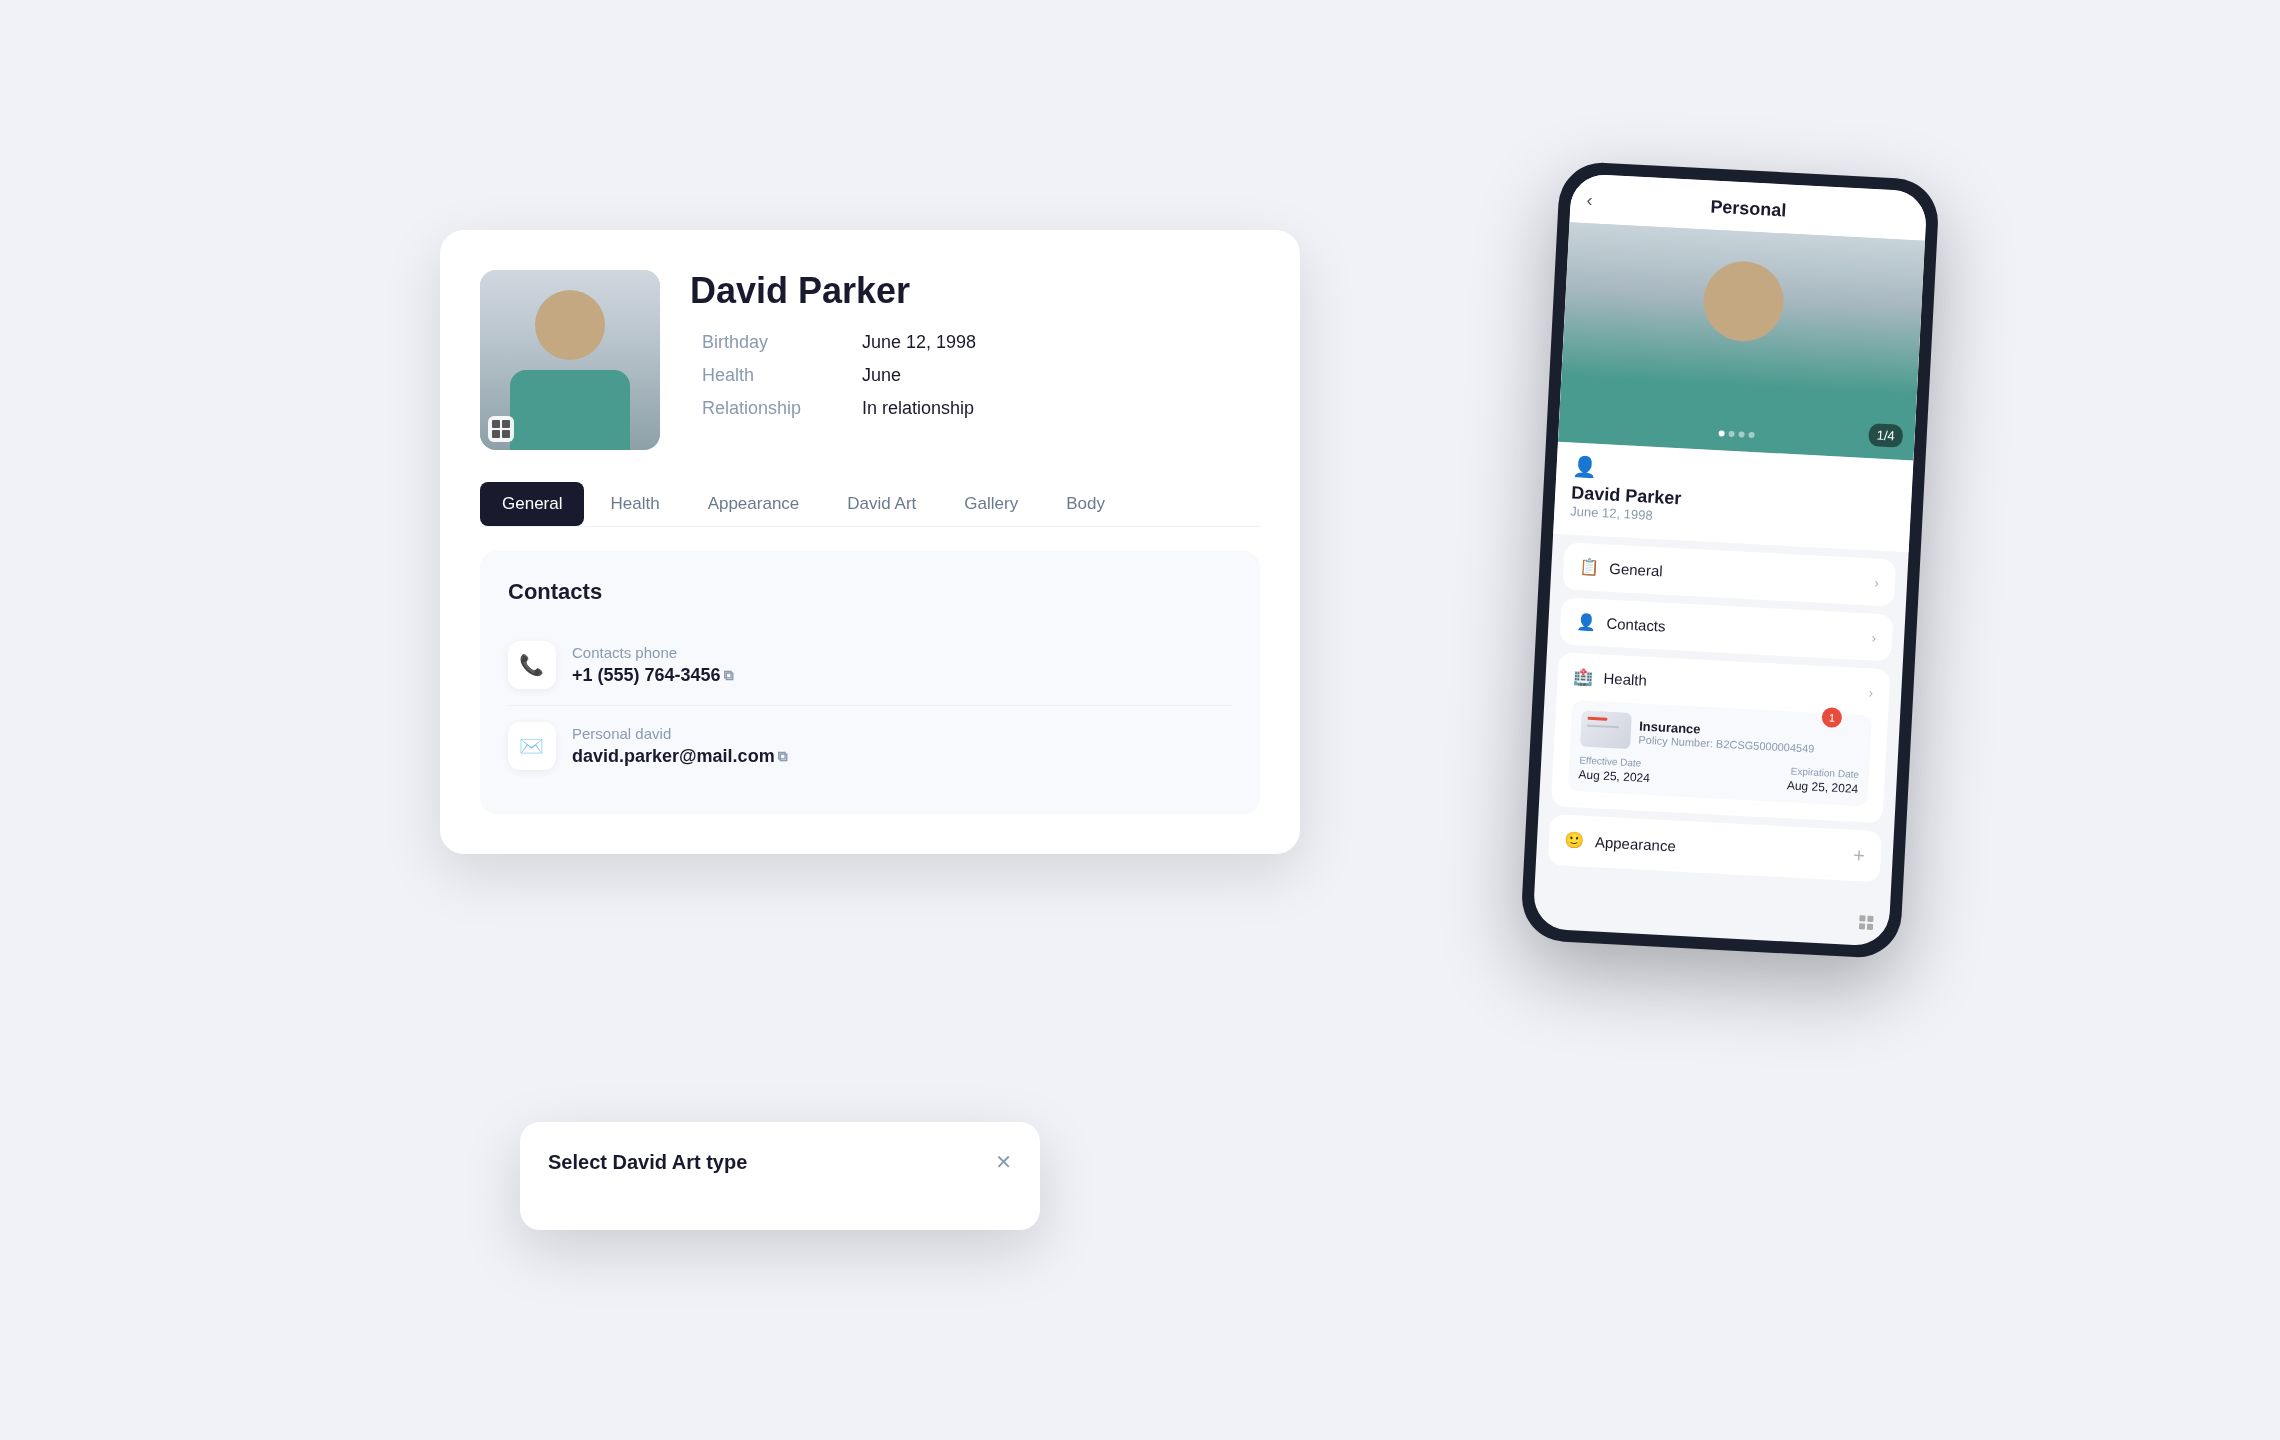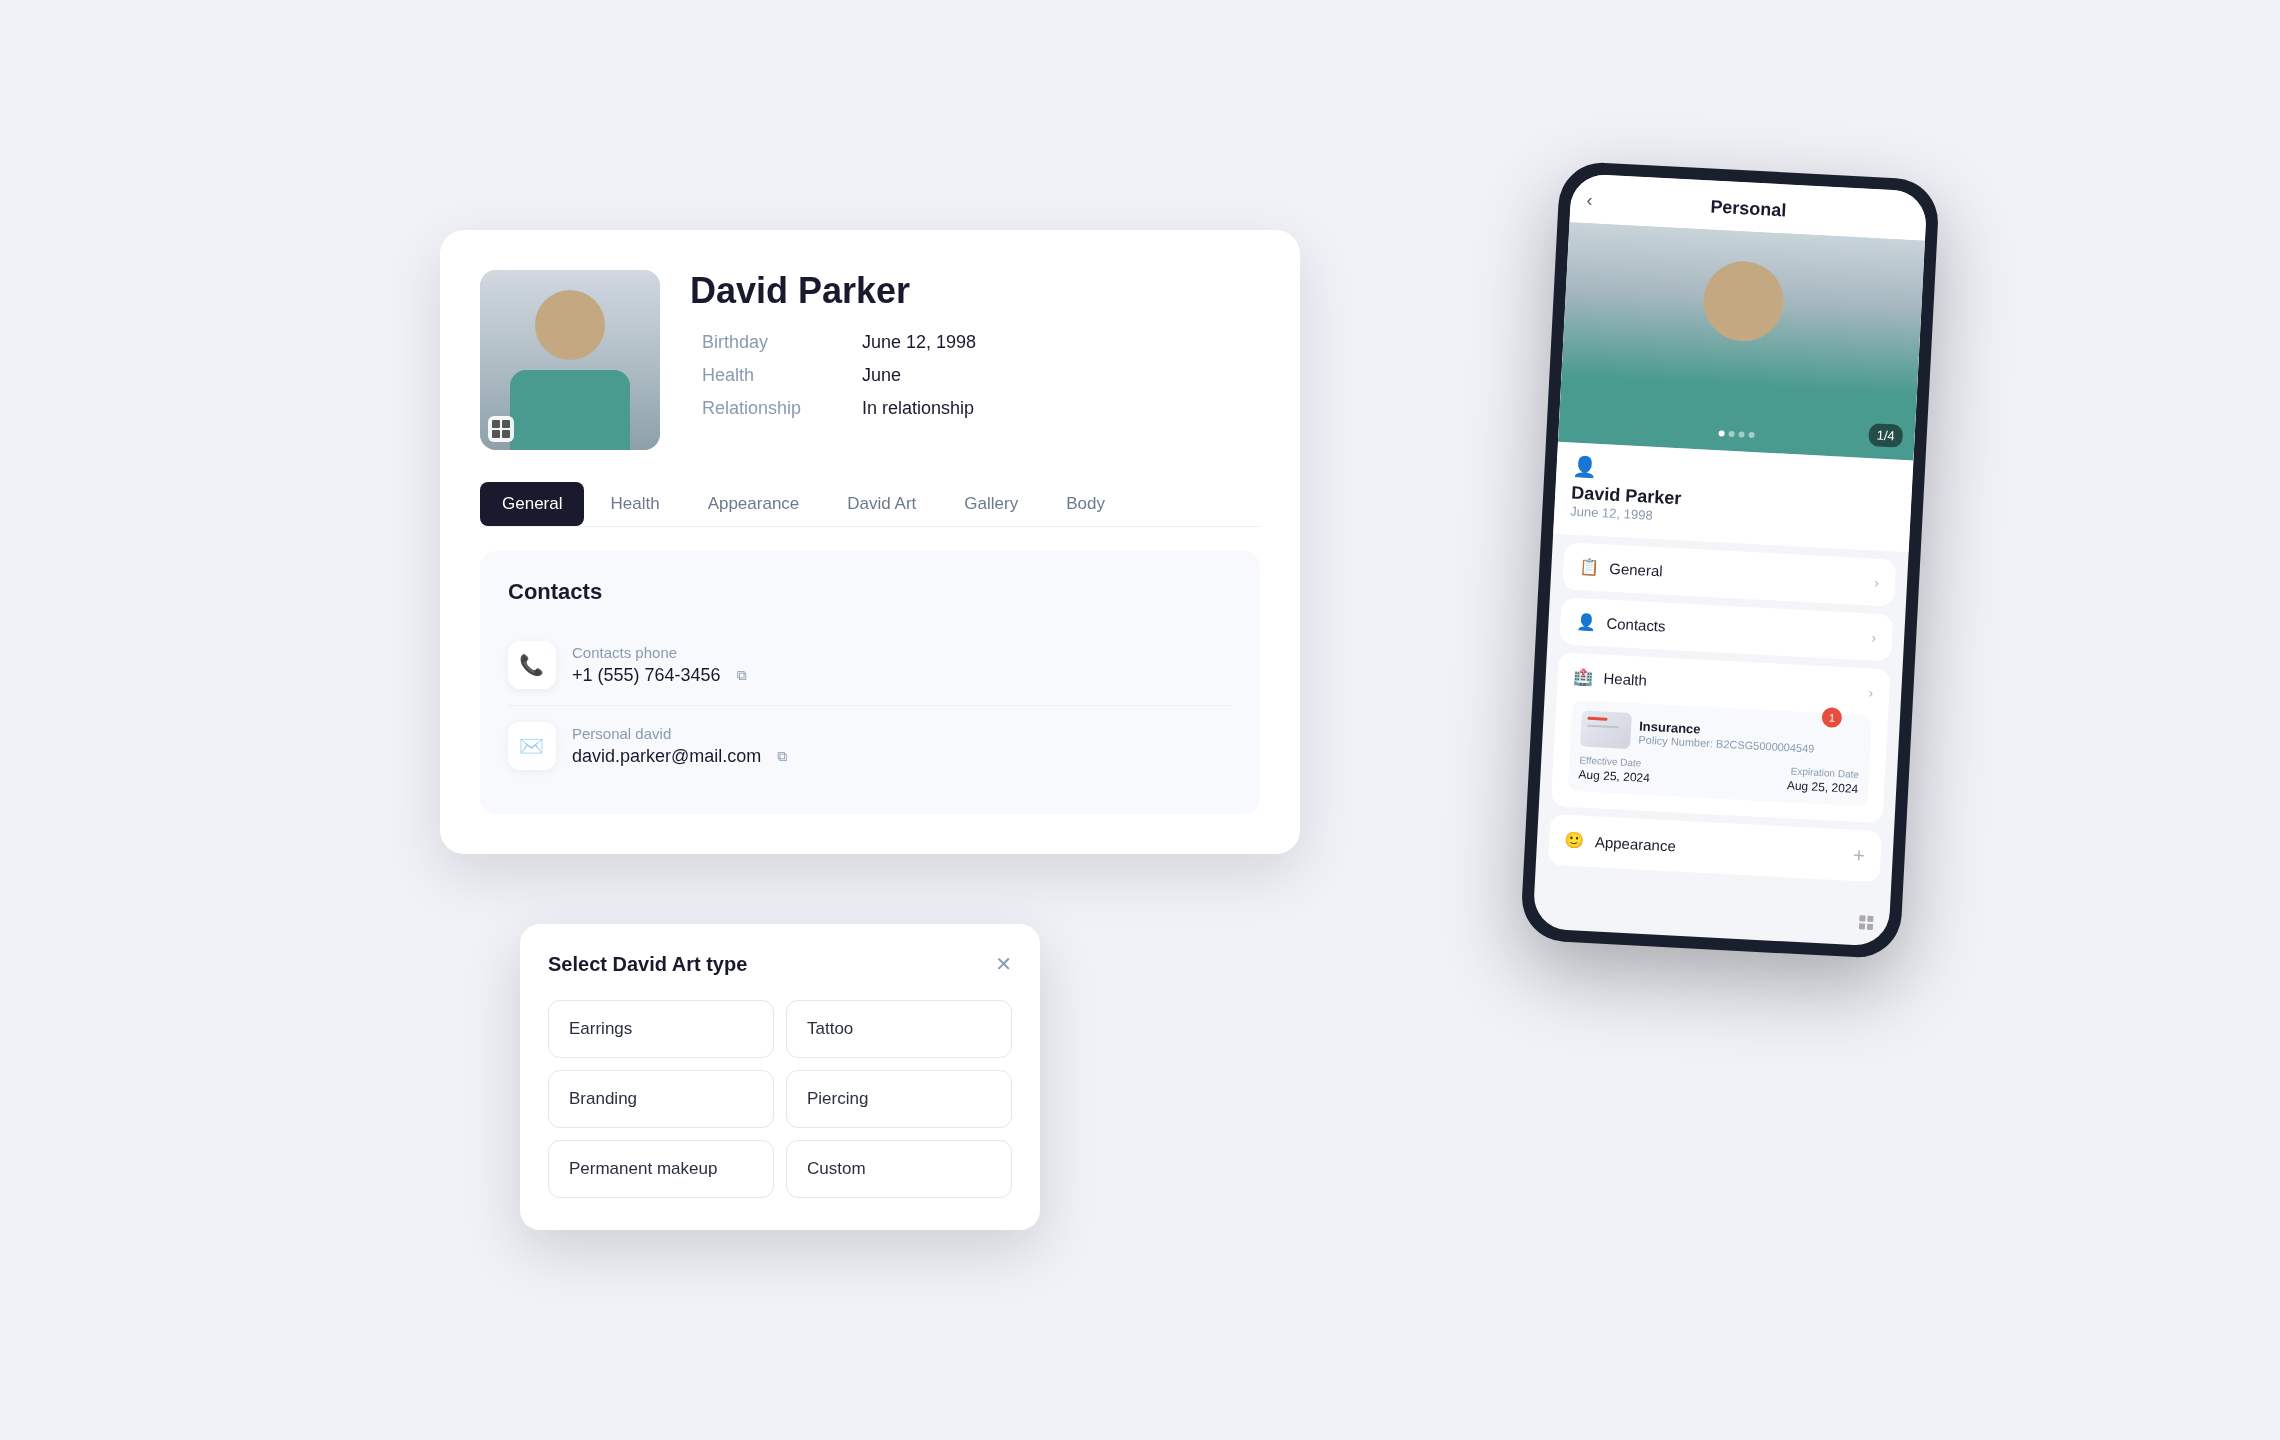--- a/index.html
+++ b/index.html
@@ -207,24 +207,24 @@
 
     .contact-type {
       font-size: 15px;
       color: #8a9bb0;
       margin-bottom: 4px;
     }
 
     .contact-value {
       font-size: 18px;
       color: #1a1a2e;
-      font-weight: 400;
-      display: flex;
-      align-items: center;
-      gap: 16px;
+      font-weight: 700;
+      display: flex;
+      align-items: center;
+      gap: 3px;
     }
 
     .copy-icon {
       font-size: 14px;
       color: #8a9bb0;
       cursor: pointer;
     }
 
     
     .body-art-dropdown {
@@ -633,28 +633,20 @@
           </div>
         </div>
       </div>
     </div>
   </div>
 
   <div class="body-art-dropdown">
     <div class="dropdown-header">
       <span class="dropdown-title">Select David Art type</span>
       <span class="close-btn">✕</span>
-    </div>
-    <div class="body-art-grid">
-      <div class="body-art-option">Earrings</div>
-      <div class="body-art-option">Tattoo</div>
-      <div class="body-art-option">Branding</div>
-      <div class="body-art-option">Piercing</div>
-      <div class="body-art-option">Permanent makeup</div>
-      <div class="body-art-option">Custom</div>
     </div>
   </div>
 
   <div class="mobile-phone">
     <div class="phone-screen">
 
       <div class="phone-header">
         <span class="phone-back-btn">‹</span>
         <span class="phone-title">Personal</span>
       </div>

